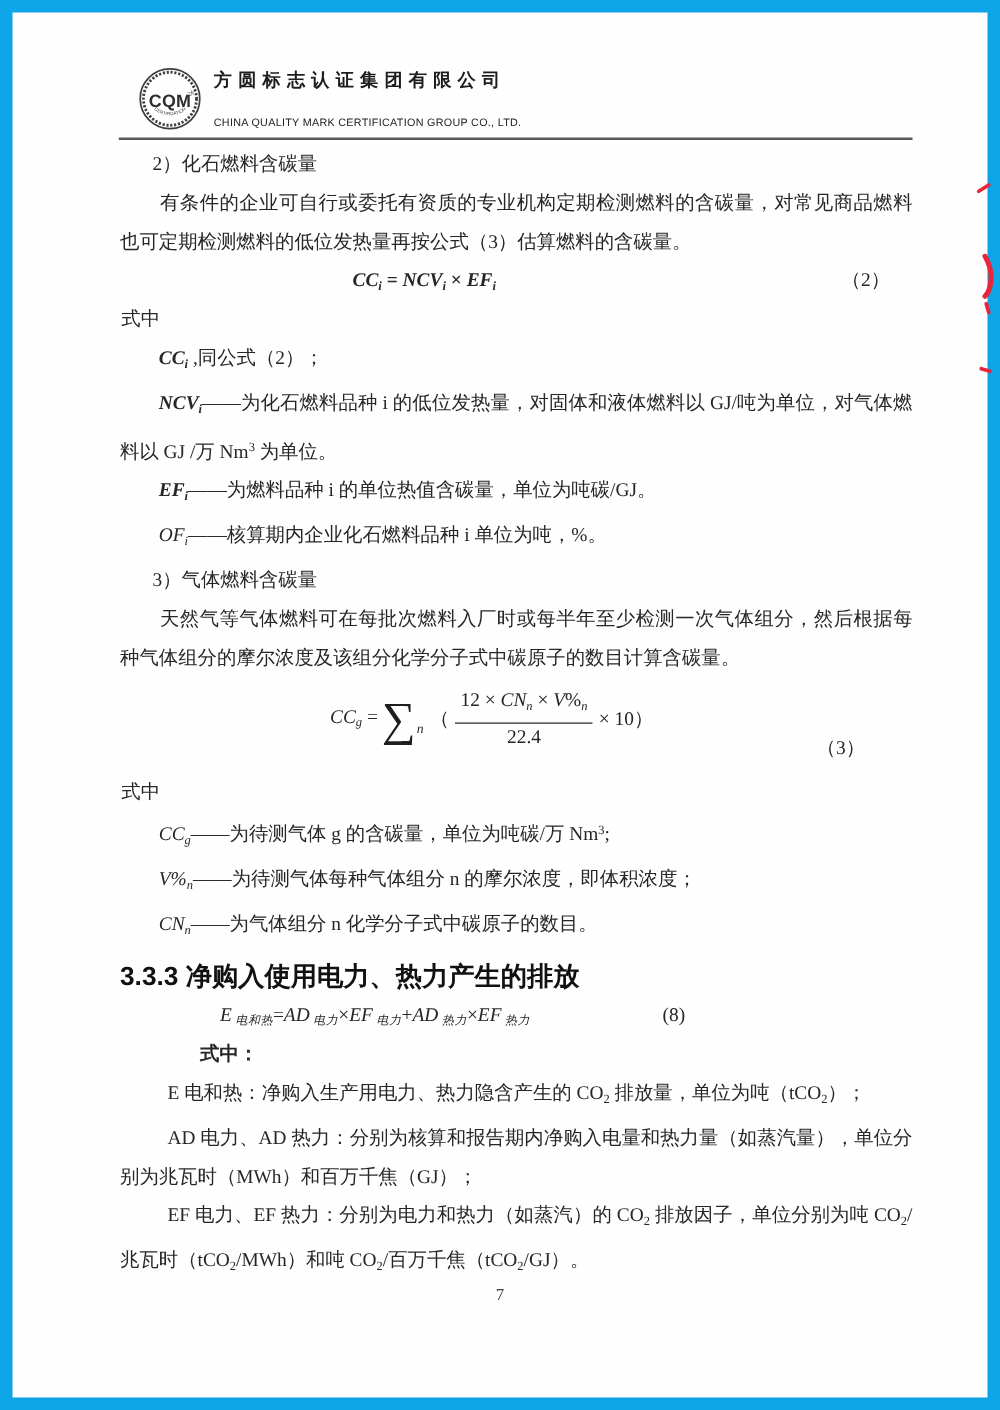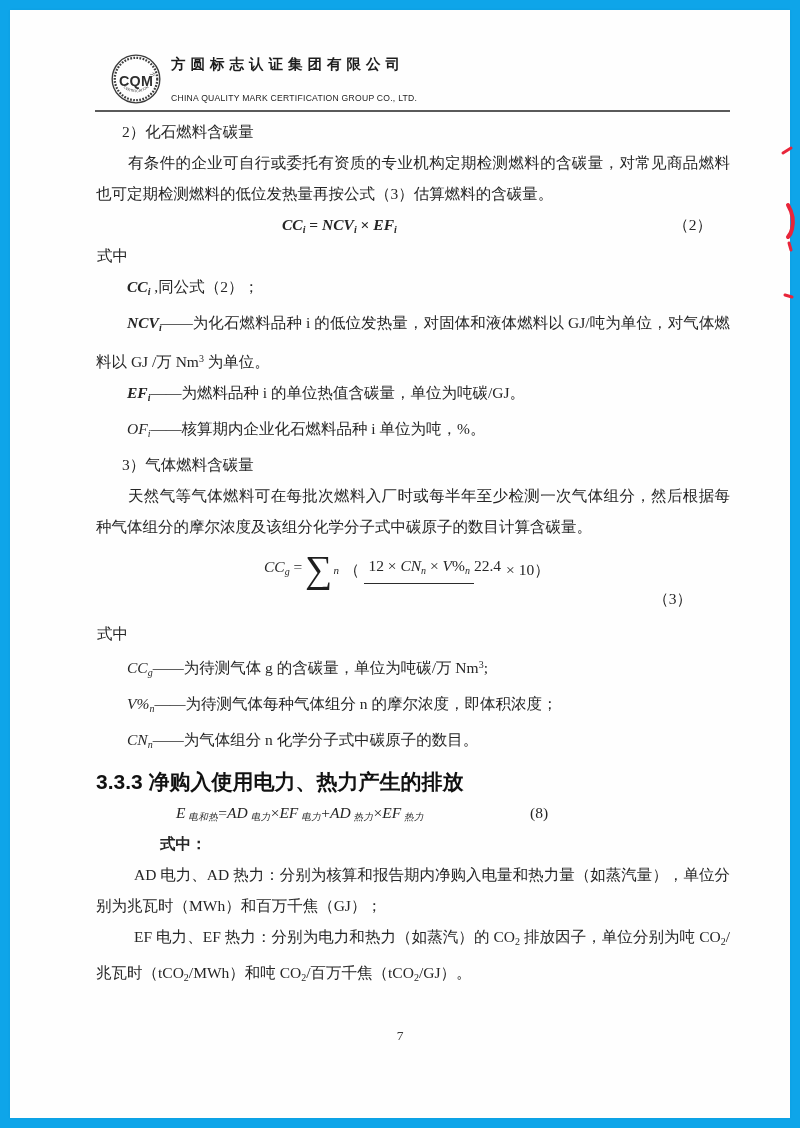--- a/index.html
+++ b/index.html
@@ -39,21 +39,21 @@
   .sup{font-size:10px;vertical-align:5px;}
   .cs{font-size:9.5px;font-style:italic;vertical-align:-2px;letter-spacing:0.5px;}
 
   
   .f2row{position:relative;height:31px;padding-left:186px;}
   .eqnum{position:absolute;right:18px;top:0;}
   .f3block{position:relative;height:76px;}
   .f3{position:absolute;left:168px;top:8px;display:flex;align-items:center;gap:3px;}
   .sigma{font-size:38px;line-height:1;font-weight:400;color:#1e1e1e;}
   .sigma-sub{font-size:11px;font-style:italic;align-self:flex-end;margin:0 2px 2px -2px;}
-  .frac{display:inline-flex;flex-direction:row;text-align:center;margin:0 2px;}
+  .frac{display:inline-flex;flex-direction:column;text-align:center;margin:0 2px;}
   .frac .num{padding:0 4px 1px 4px;border-bottom:1.4px solid #2b2b2b;line-height:22px;}
   .frac .den{line-height:22px;}
   .eqnum3{position:absolute;right:38px;bottom:4px;}
   .sec{font-size:21px;font-weight:700;margin:6px 0 0 0;line-height:31px;font-family:"Liberation Sans","DejaVu Sans",sans-serif;color:#111;}
   .f8row{position:relative;height:31px;padding-left:80px;}
   .eqnum8{position:absolute;left:434px;top:0;}
 
   .pagenum{position:absolute;left:0;right:0;top:1028px;text-align:center;font-size:13.5px;color:#3a3a3a;}
 
   .marks{position:absolute;inset:0;z-index:3;pointer-events:none;}
@@ -135,19 +135,20 @@
       <p class="def"><span class="i">CN</span><span class="i sub">n</span><span>——为气体组分 n 化学分子式中碳原子的数目。</span></p>
 
       <h3 class="sec">3.3.3 净购入使用电力、热力产生的排放</h3>
 
       <div class="f8row">
         <span><span class="i">E</span><span class="cs"> 电和热</span><span>=</span><span class="i">AD</span><span class="cs"> 电力</span><span>×</span><span class="i">EF</span><span class="cs"> 电力</span><span>+</span><span class="i">AD</span><span class="cs"> 热力</span><span>×</span><span class="i">EF</span><span class="cs"> 热力</span></span>
         <span class="eqnum8">(8)</span>
       </div>
 
       <p class="plain ind">式中：</p>
+      <p class="def2"><span>E 电和热：净购入生产用电力、热力隐含产生的 CO</span><span class="sub">2</span><span> 排放量，单位为吨（tCO</span><span class="sub">2</span><span>）；</span></p>
       <p class="def2">AD 电力、AD 热力：分别为核算和报告期内净购入电量和热力量（如蒸汽量），单位分别为兆瓦时（MWh）和百万千焦（GJ）；</p>
       <p class="def2"><span>EF 电力、EF 热力：分别为电力和热力（如蒸汽）的 CO</span><span class="sub">2</span><span> 排放因子，单位分别为吨 CO</span><span class="sub">2</span><span>/兆瓦时（tCO</span><span class="sub">2</span><span>/MWh）和吨 CO</span><span class="sub">2</span><span>/百万千焦（tCO</span><span class="sub">2</span><span>/GJ）。</span></p>
     </main>
 
     <div class="pagenum">7</div>
   </div>
 </div>
 
 </body></html>

